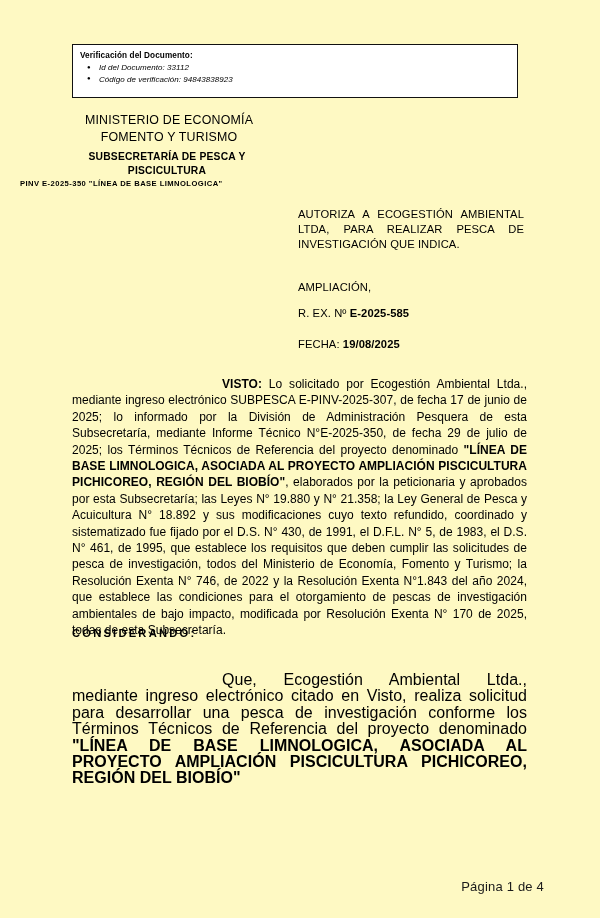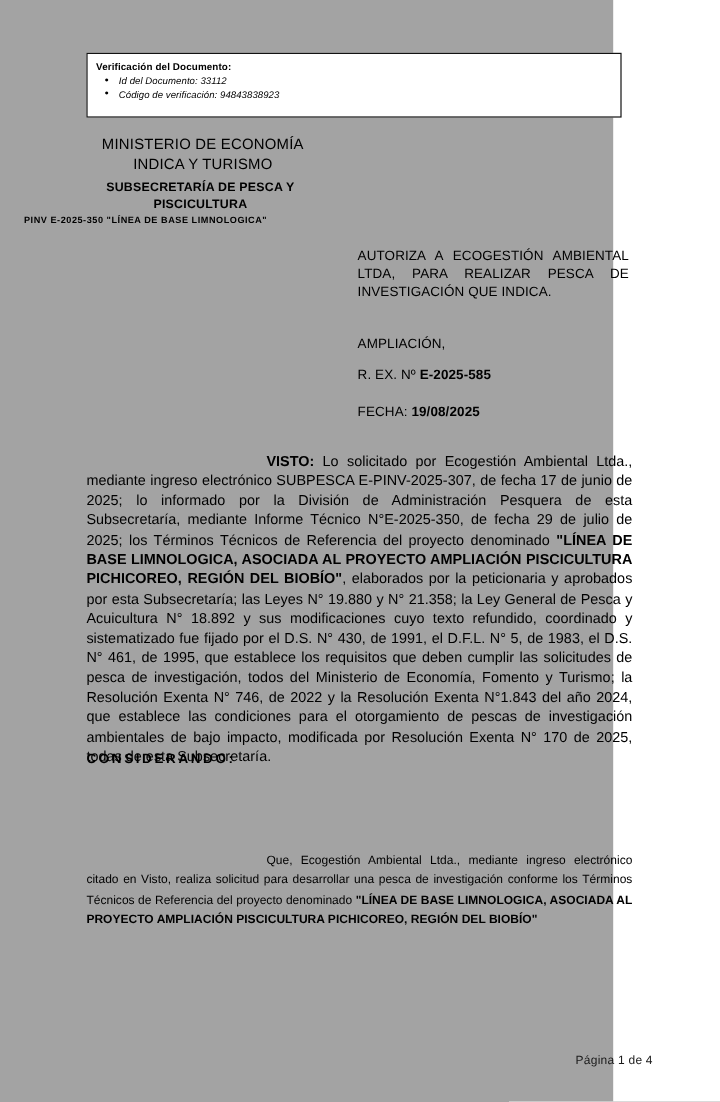--- a/index.html
+++ b/index.html
@@ -12,23 +12,23 @@
   body {
     background: #ffffff;
     font-family: "Liberation Sans", sans-serif;
     color: #000000;
     position: relative;
     overflow: hidden;
   }
 
   .page {
     position: relative;
-    width: 511px;
+    width: 600px;
     height: 918px;
-    background: #a3a3a3;
+    background: #fef9c3;
   }
 
   
   .verif-box {
     position: absolute;
     left: 72px;
     top: 44px;
     width: 446px;
     height: 54px;
     border: 1.5px solid #111;
@@ -160,58 +160,58 @@
     width: 455px;
     text-align: left;
     font-size: 11.2px;
     font-weight: bold;
     letter-spacing: 2.2px;
   }
 
   .que {
     position: absolute;
     left: 72px;
-    top: 710px;
+    top: 672px;
     width: 455px;
-    font-size: 10px;
+    font-size: 16px;
     line-height: 16.4px;
     text-align: justify;
     text-indent: 150px;
     letter-spacing: 0.02px;
   }
   .que b { font-weight: bold; }
 
   .footer {
     position: absolute;
     left: 0;
     top: 879px;
     width: 600px;
     text-align: right;
     padding-right: 56px;
-    font-size: 10px;
+    font-size: 13px;
     letter-spacing: 0.2px;
     color: #1a1a1a;
   }
 </style>
 </head>
 <body>
 
 <div class="page">
 
   <div class="verif-box">
     <div class="verif-title">Verificación del Documento:</div>
     <ul class="verif-list">
       <li>Id del Documento: 33112</li>
       <li>Código de verificación: 94843838923</li>
     </ul>
   </div>
 
   <div class="ministry">
     <div class="ministry-line">MINISTERIO DE ECONOMÍA</div>
-    <div class="ministry-line">INDICA Y TURISMO</div>
+    <div class="ministry-line">FOMENTO Y TURISMO</div>
   </div>
 
   <div class="subsec">
     <span>SUBSECRETARÍA DE PESCA Y</span><br>
     <span>PISCICULTURA</span>
   </div>
 
   <div class="pinv">PINV E-2025-350 "LÍNEA DE BASE LIMNOLOGICA"</div>
 
   <div class="rcol">

